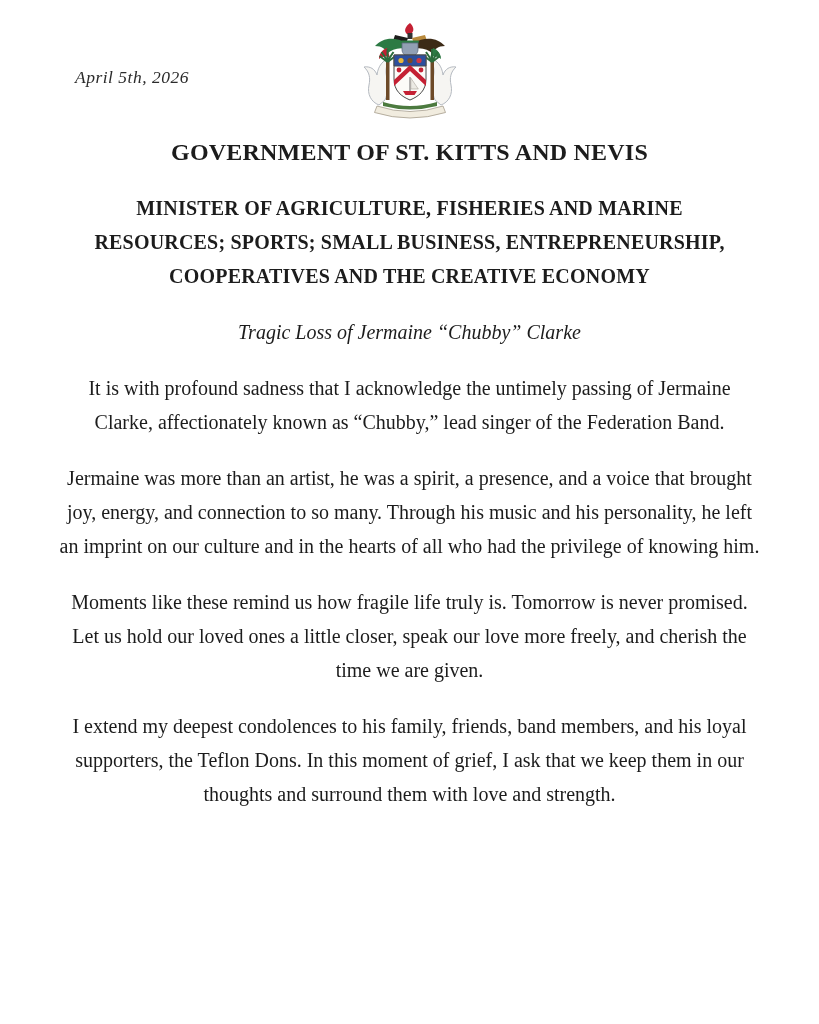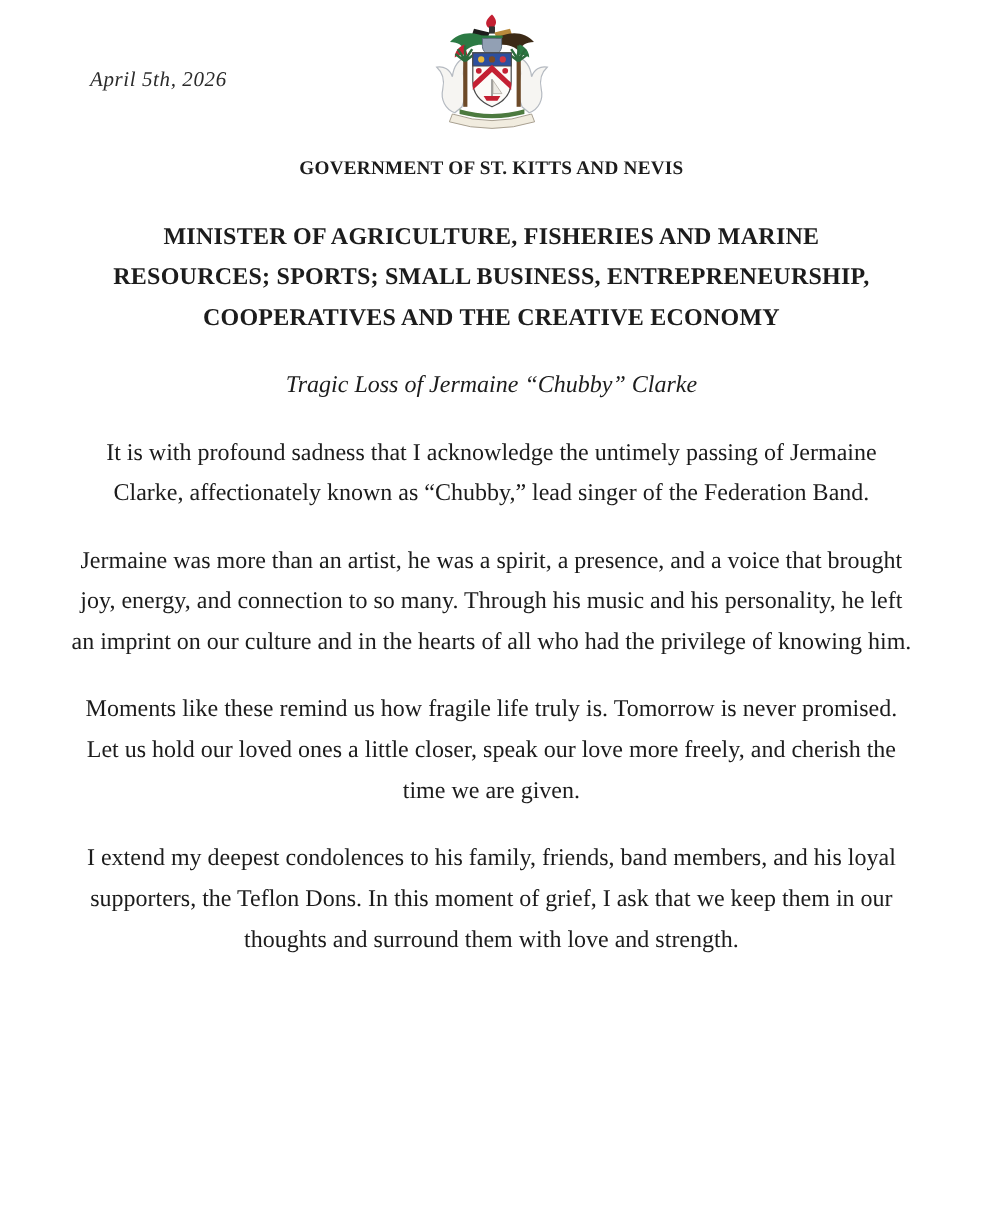--- a/index.html
+++ b/index.html
@@ -5,21 +5,21 @@
   * { margin: 0; padding: 0; box-sizing: border-box; }
   html, body { background: #ffffff; }
   body {
     font-family: "Liberation Serif", "DejaVu Serif", serif;
     color: #1c1c1c;
   }
   .page {
     position: relative;
     width: 819px;
     height: 801px;
-    margin: 4px auto;
+    margin: 15px auto;
     background: #ffffff;
     overflow: hidden;
   }
   .date-line {
     position: absolute;
     top: 52px;
     left: 75px;
     font-style: italic;
     font-size: 17.5px;
     letter-spacing: 0.5px;
@@ -37,21 +37,21 @@
     position: absolute;
     top: 112px;
     left: 57px;
     width: 705px;
     text-align: center;
     font-size: 20px;
     line-height: 34px;
   }
   .content > * { margin: 22px 0; }
   .gov-heading {
-    font-size: 16px;
+    font-size: 24px;
     font-weight: bold;
     margin-top: 8px;
     letter-spacing: 0.2px;
   }
   .minister-heading {
     font-size: 20px;
     font-weight: bold;
     max-width: 650px;
     margin-left: auto;
     margin-right: auto;

